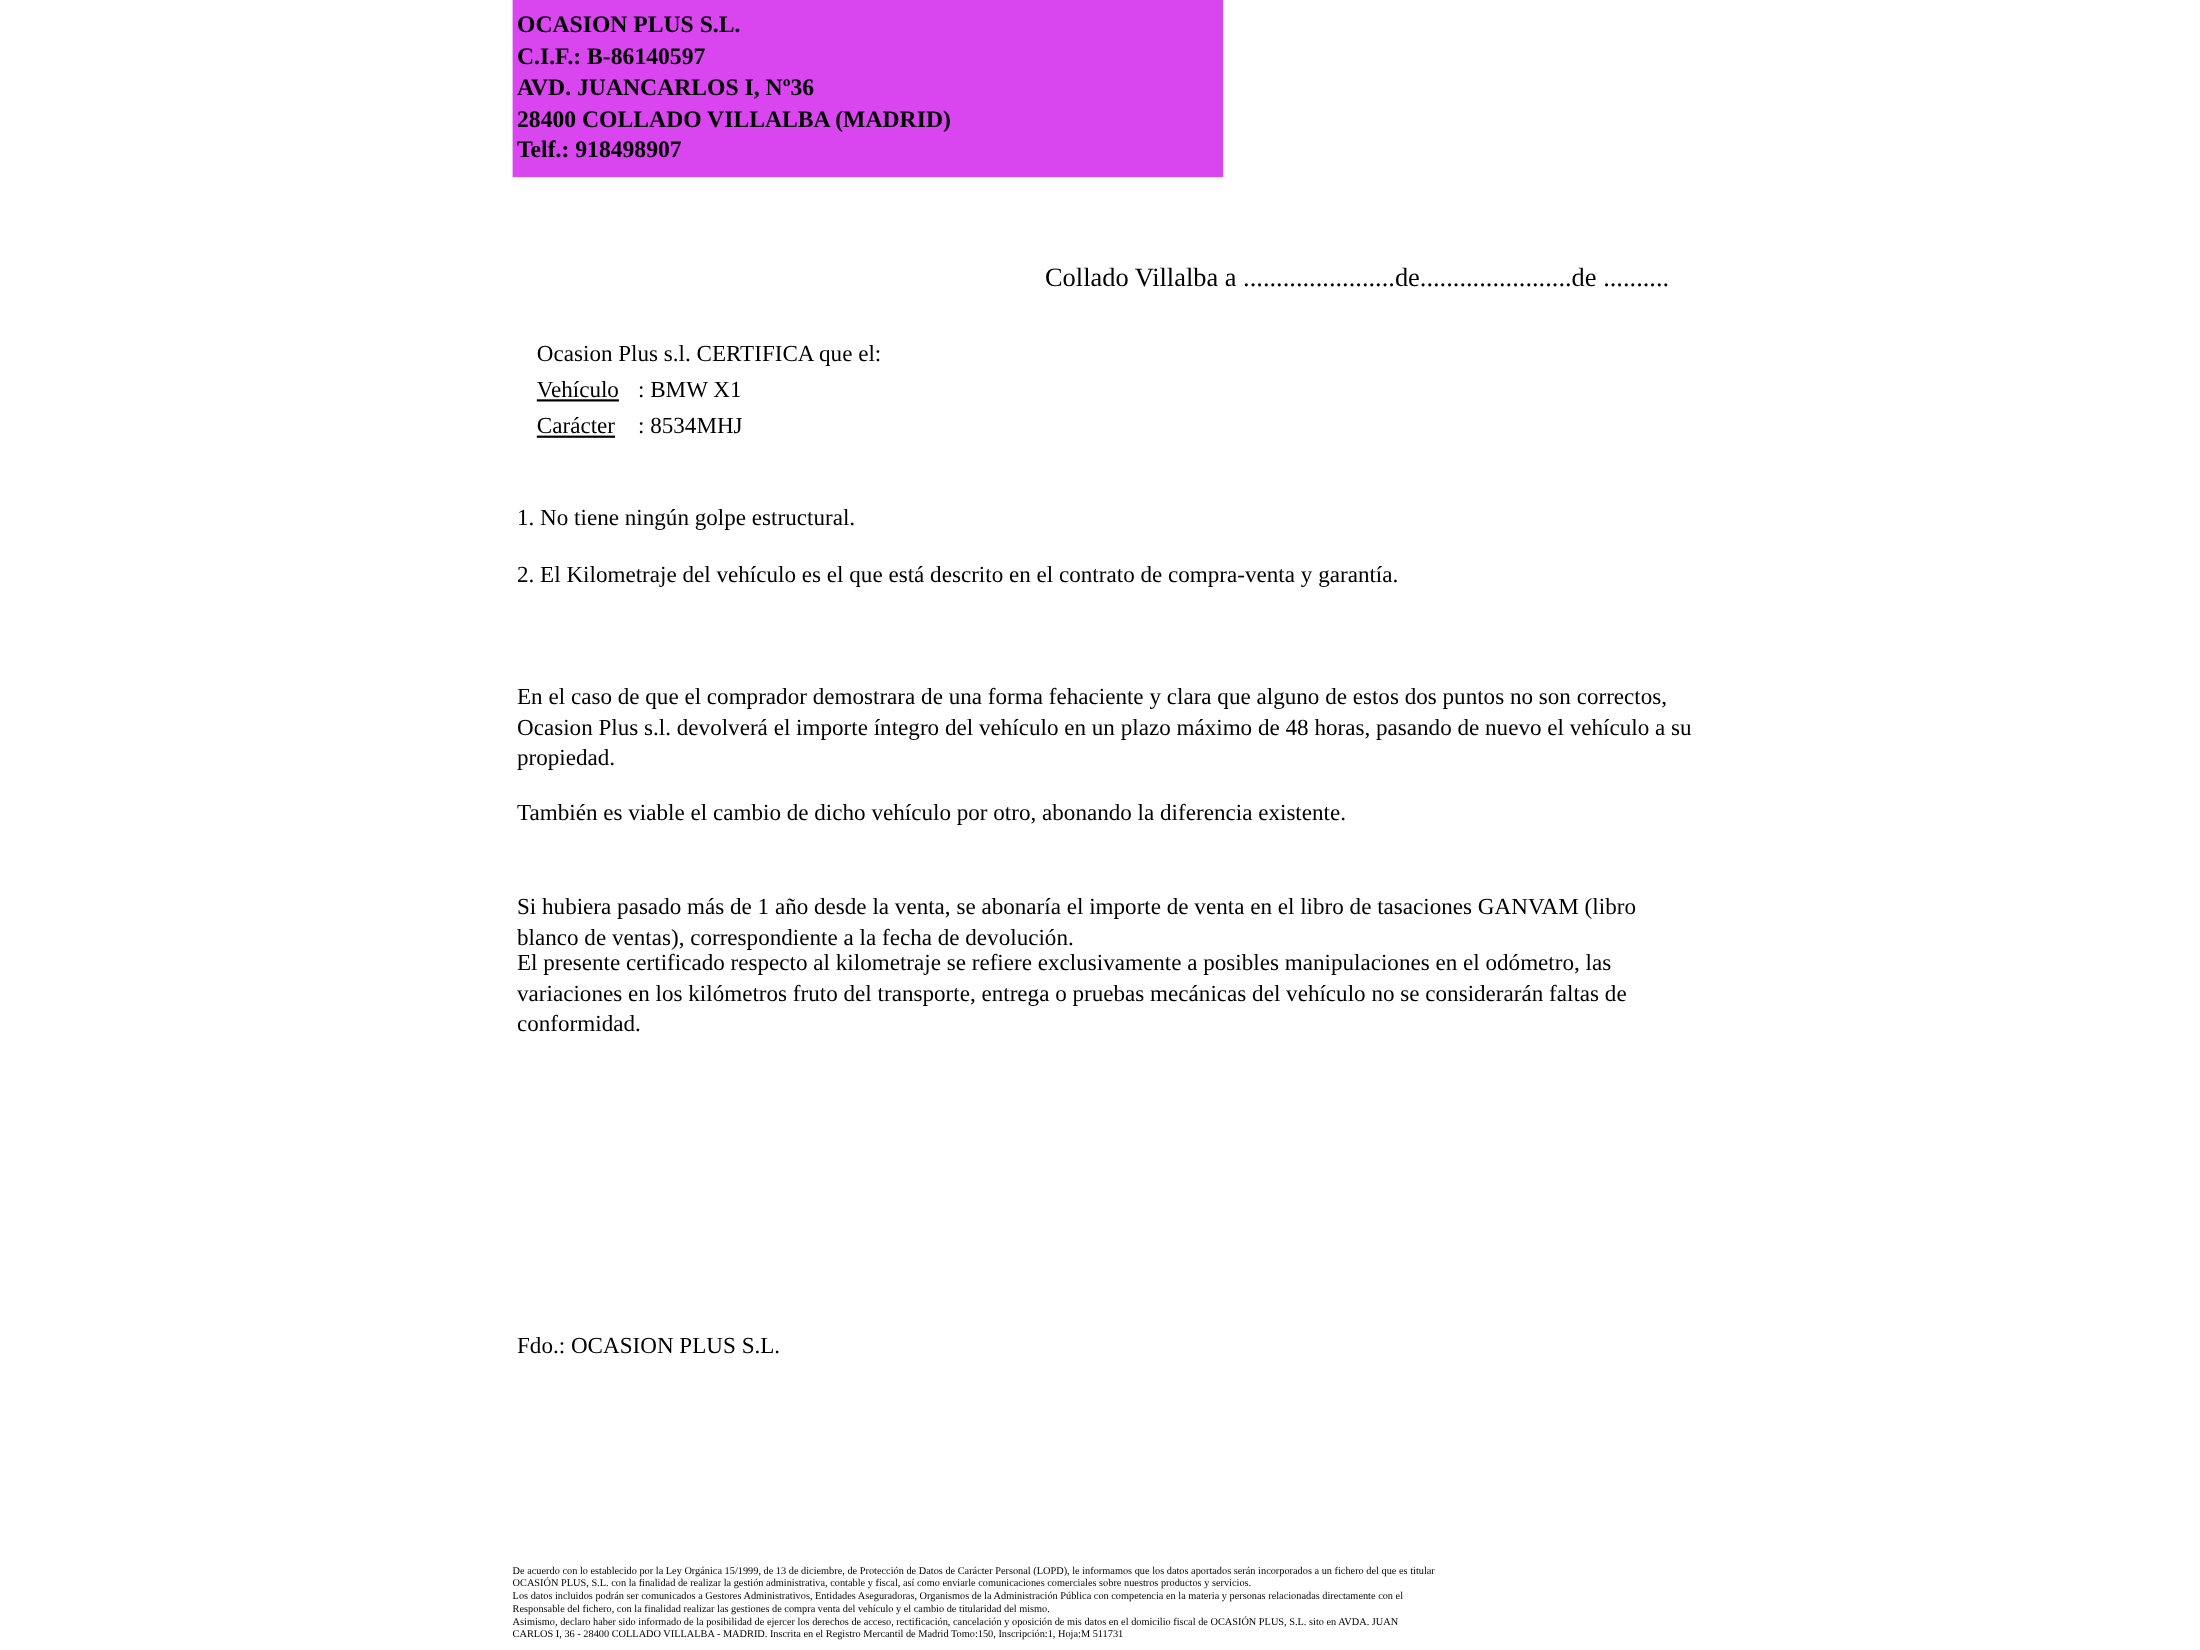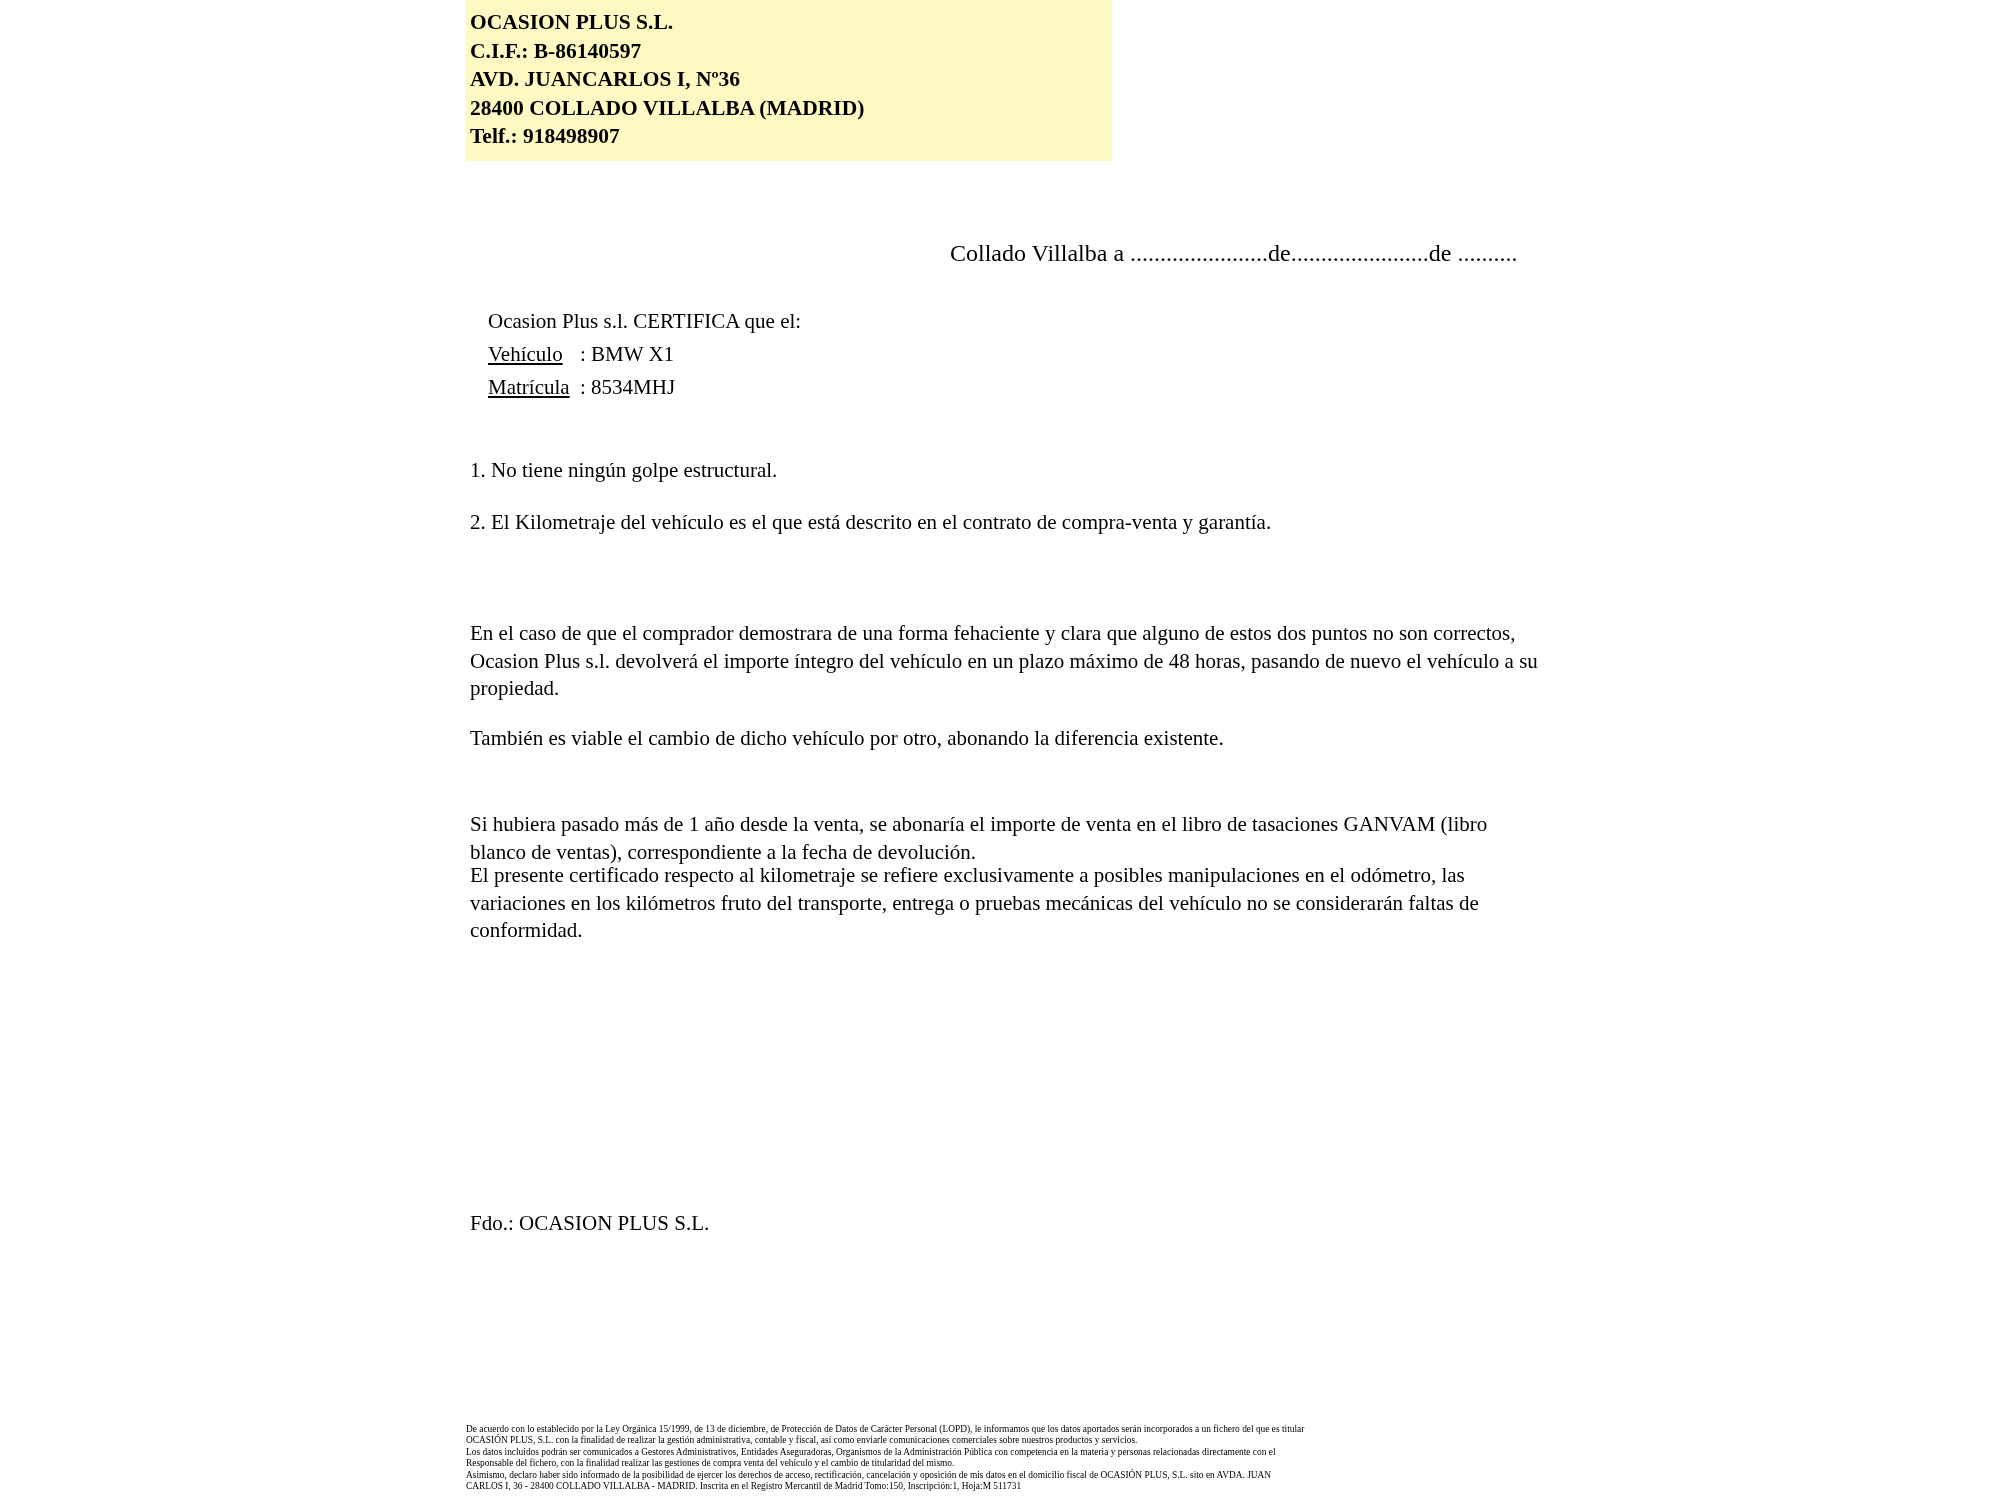--- a/index.html
+++ b/index.html
@@ -23,21 +23,21 @@
     height: 1500px;
     background: #ffffff;
   }
 
   
   .company-block {
     position: absolute;
     left: 466px;
     top: 0px;
     width: 646px;
-    background: #fef9c3;
+    background: #d946ef;
     padding: 8px 0 10px 0;
     box-sizing: border-box;
   }
   .company-line {
     font-family: "Liberation Serif", serif;
     font-weight: bold;
     font-size: 21.5px;
     line-height: 28.5px;
     padding-left: 4px;
     white-space: nowrap;
@@ -131,21 +131,21 @@
   </div>
 
   <div class="date-line">Collado Villalba a .......................de.......................de ..........</div>
 
   <div class="certify-block">
     <div class="certify-row">Ocasion Plus s.l. CERTIFICA que el:</div>
     <div class="certify-row">
       <span class="underline-label">Vehículo</span><span>: BMW X1</span>
     </div>
     <div class="certify-row">
-      <span class="underline-label">Matrícula</span><span>: 8534MHJ</span>
+      <span class="underline-label">Carácter</span><span>: 8534MHJ</span>
     </div>
   </div>
 
   <div class="point" id="point-1">1. No tiene ningún golpe estructural.</div>
   <div class="point" id="point-2">2. El Kilometraje del vehículo es el que está descrito en el contrato de compra-venta y garantía.</div>
 
   <div class="para" id="para-1">En el caso de que el comprador demostrara de una forma fehaciente y clara que alguno de estos dos puntos no son correctos, Ocasion Plus s.l. devolverá el importe íntegro del vehículo en un plazo máximo de 48 horas, pasando de nuevo el vehículo a su propiedad.</div>
   <div class="para" id="para-2">También es viable el cambio de dicho vehículo por otro, abonando la diferencia existente.</div>
   <div class="para" id="para-3">Si hubiera pasado más de 1 año desde la venta, se abonaría el importe de venta en el libro de tasaciones GANVAM (libro blanco de ventas), correspondiente a la fecha de devolución.</div>
   <div class="para" id="para-4">El presente certificado respecto al kilometraje se refiere exclusivamente a posibles manipulaciones en el odómetro, las variaciones en los kilómetros fruto del transporte, entrega o pruebas mecánicas del vehículo no se considerarán faltas de conformidad.</div>

